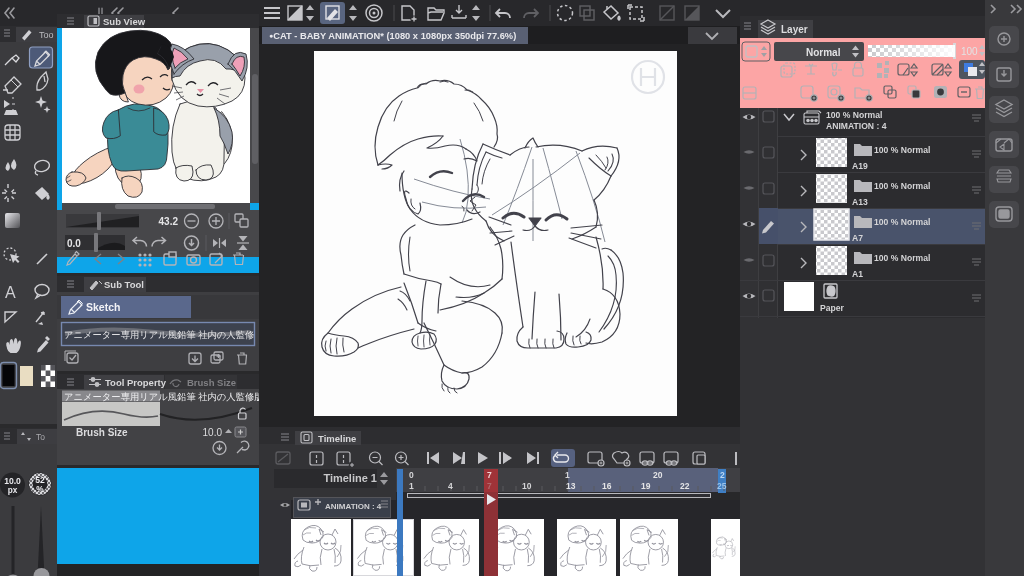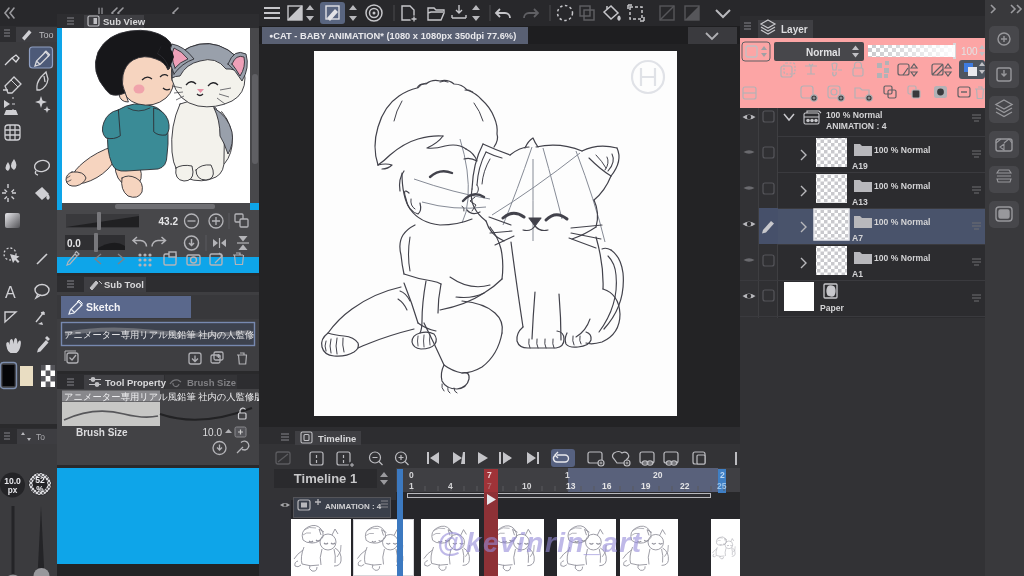--- a/index.html
+++ b/index.html
@@ -642,21 +642,21 @@
         <ellipse cx="391" cy="36" rx="2.8" ry="2.2"></ellipse>
       <rect x="405" y="25" width="14" height="11" rx="2"></rect>
         <ellipse cx="410" cy="36" rx="2.8" ry="2.2"></ellipse>
         <ellipse cx="415" cy="36" rx="2.8" ry="2.2"></ellipse>
       <rect x="434" y="25" width="12" height="12" rx="2"></rect>
       <rect x="438" y="28" width="8" height="9" rx="1" fill="#333336"></rect>
       <path d="M477 25 v13" stroke-width="2"></path>
     </g>
   </svg>
 
-  <div class="r" style="left:15px;top:42px;width:103px;height:19px;background:#2a2a2d;color:#c8c8ca;font-size:13px;font-weight:bold;text-align:center;line-height:19px;">Timeline 1</div>
+  <div class="r" style="left:15px;top:42px;width:103px;height:19px;background:#2a2a2d;color:#c8c8ca;font-size:11px;font-weight:bold;text-align:right;line-height:19px;">Timeline 1</div>
   <svg class="r" style="left:118px;top:42px;" width="14" height="19" viewBox="0 0 14 19">
     <path d="M3 8 l4 -5 l4 5 z M3 11 l4 5 l4 -5 z" fill="#9a9a9e"></path>
   </svg>
   <div class="r" style="left:137px;top:41px;width:344px;height:24px;background:#3f3f43;"></div>
   <div class="r" style="left:309px;top:41px;width:150px;height:24px;background:#59617b;"></div>
 
   <div class="r" style="left:137px;top:65px;width:344px;height:8px;background:#28282a;"></div>
   <div class="r" style="left:148px;top:66px;width:304px;height:5px;border:1px solid #b8b8bc;background:#2f2f33;"></div>
 
   <div class="r" style="left:0;top:73px;width:481px;height:76px;background:#26262a;"></div>
@@ -734,21 +734,20 @@
       <path d="M21 36 q5 -4 10 0 q-5 4 -10 0 z" fill="#a8a8ac"></path>
       <circle cx="26" cy="36" r="1.5" fill="#333"></circle>
       <rect x="39" y="31" width="12" height="10" rx="2" fill="none" stroke="#b8b8bc" stroke-width="1.2"></rect>
       <rect x="42" y="33.5" width="6" height="5" fill="#b8b8bc"></rect>
       <path d="M56 33 h6 M59 30 v6" stroke="#b8b8bc" stroke-width="1.3"></path>
       <text x="66" y="40" font-size="8" font-weight="bold" fill="#d0d0d2" font-family="Liberation Sans">ANIMATION : 4</text>
       <path d="M122 32 h7 M122 35 h7 M122 38 h7" stroke="#85858a" stroke-width="1"></path>
     </g>
   </svg>
 
-  <div class="r" style="left:178px;top:100px;width:310px;height:40px;color:rgba(148,138,216,0.60);font-size:28px;font-weight:bold;font-style:italic;font-family:'Liberation Sans',sans-serif;letter-spacing:1.5px;">@kevinrin_art</div>
 </div>
 
 <div class="r" id="layerpanel" style="left:740px;top:0;width:245px;height:576px;background:#fca5a5;overflow:hidden;">
   <div class="r" style="left:0;top:0;width:245px;height:16px;background:#28282b;"></div>
   <div class="r" style="left:0;top:16px;width:245px;height:22px;background:#2d2d30;"></div>
   <div class="r" style="left:18px;top:20px;width:55px;height:18px;background:#3f3f43;"></div>
   <svg class="r" style="left:0;top:0;" width="245" height="108" viewBox="0 0 245 108">
     <path d="M4 23 h7 M4 26 h7 M4 29 h7" stroke="#85858a" stroke-width="1"></path>
     <g stroke="#c8c8cc" stroke-width="1.2" fill="none">
       <path d="M28 20 l7 4 l-7 4 l-7 -4 z M21 27 l7 4 l7 -4 M21 30 l7 4 l7 -4"></path>

